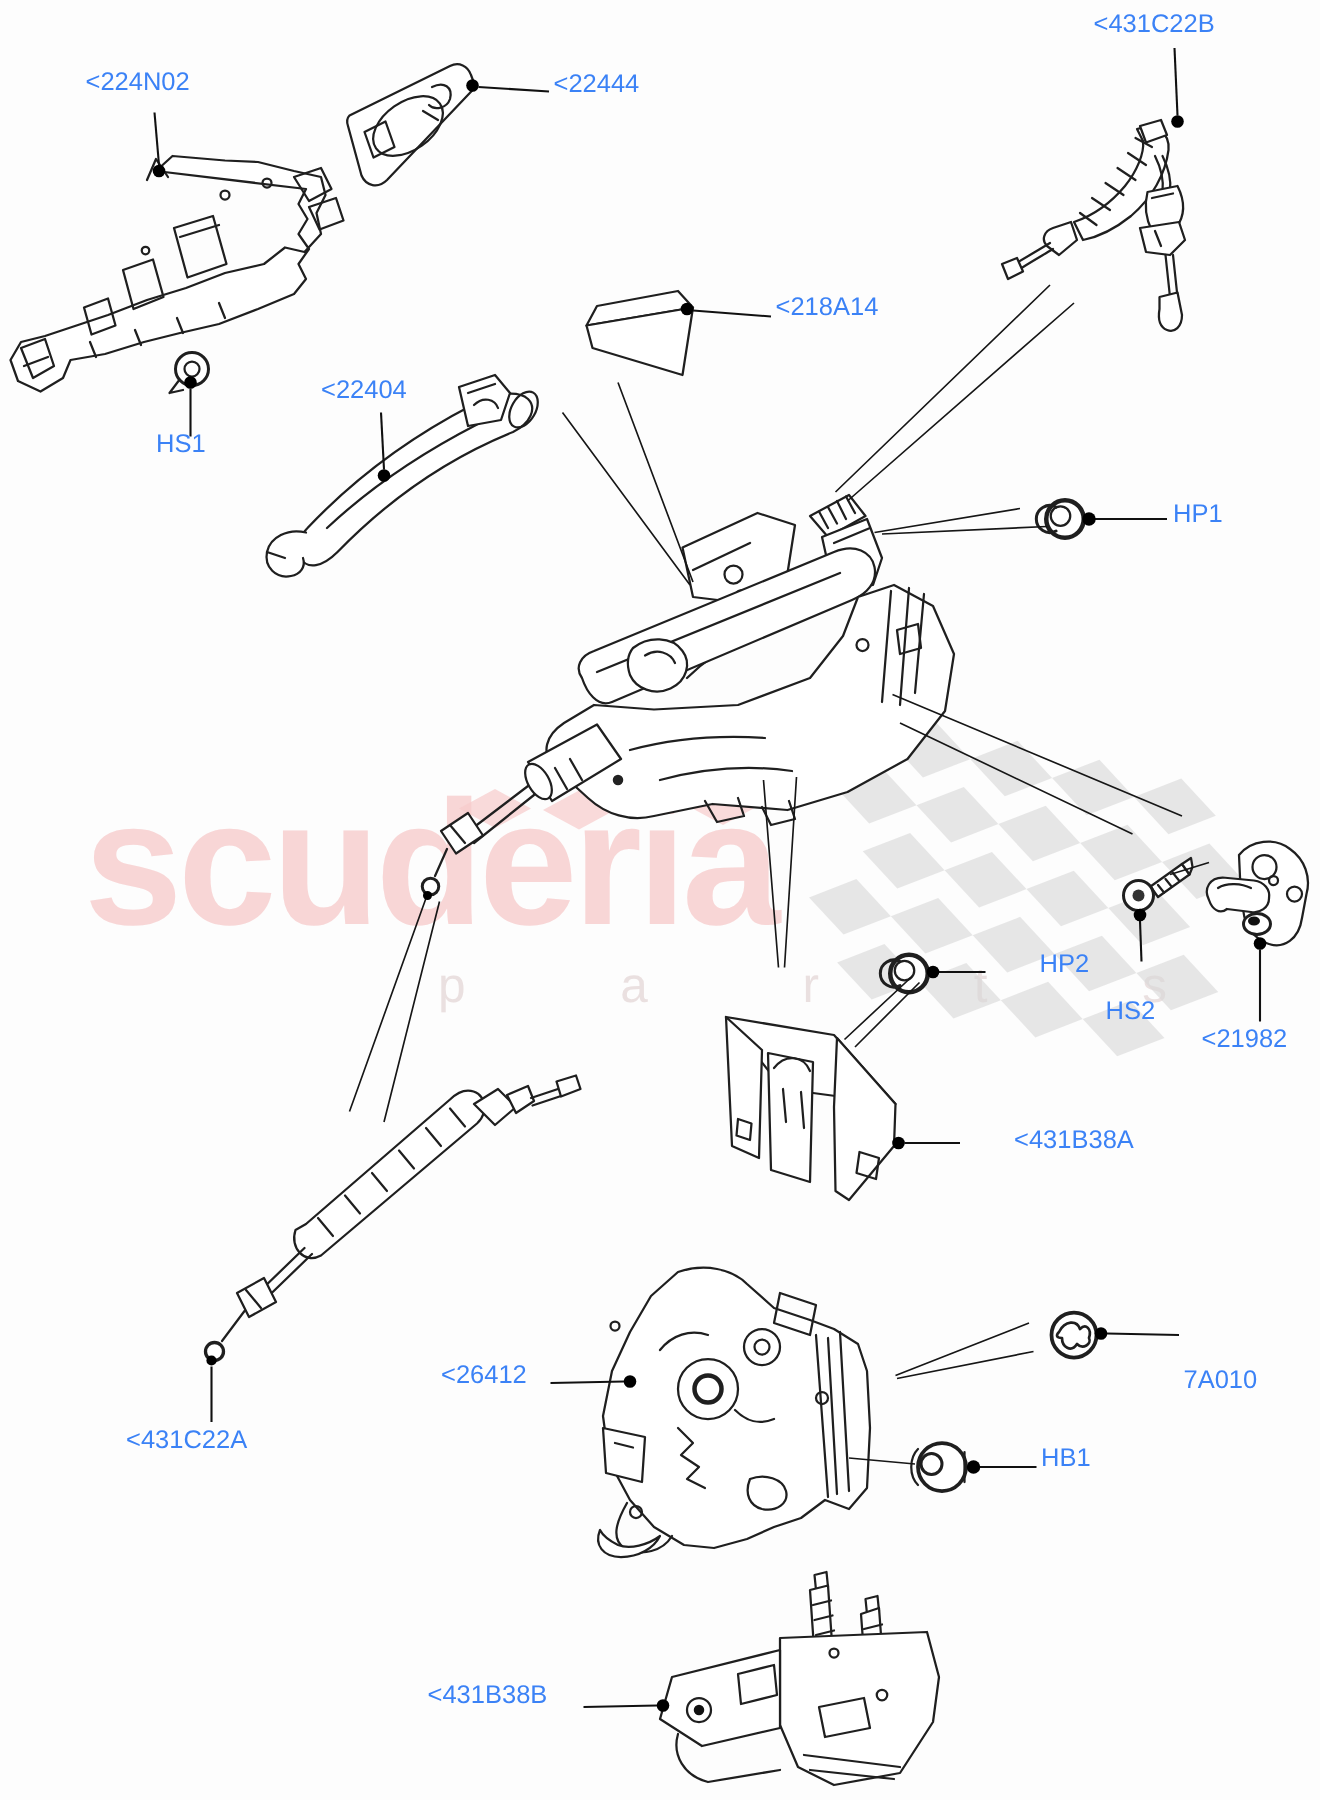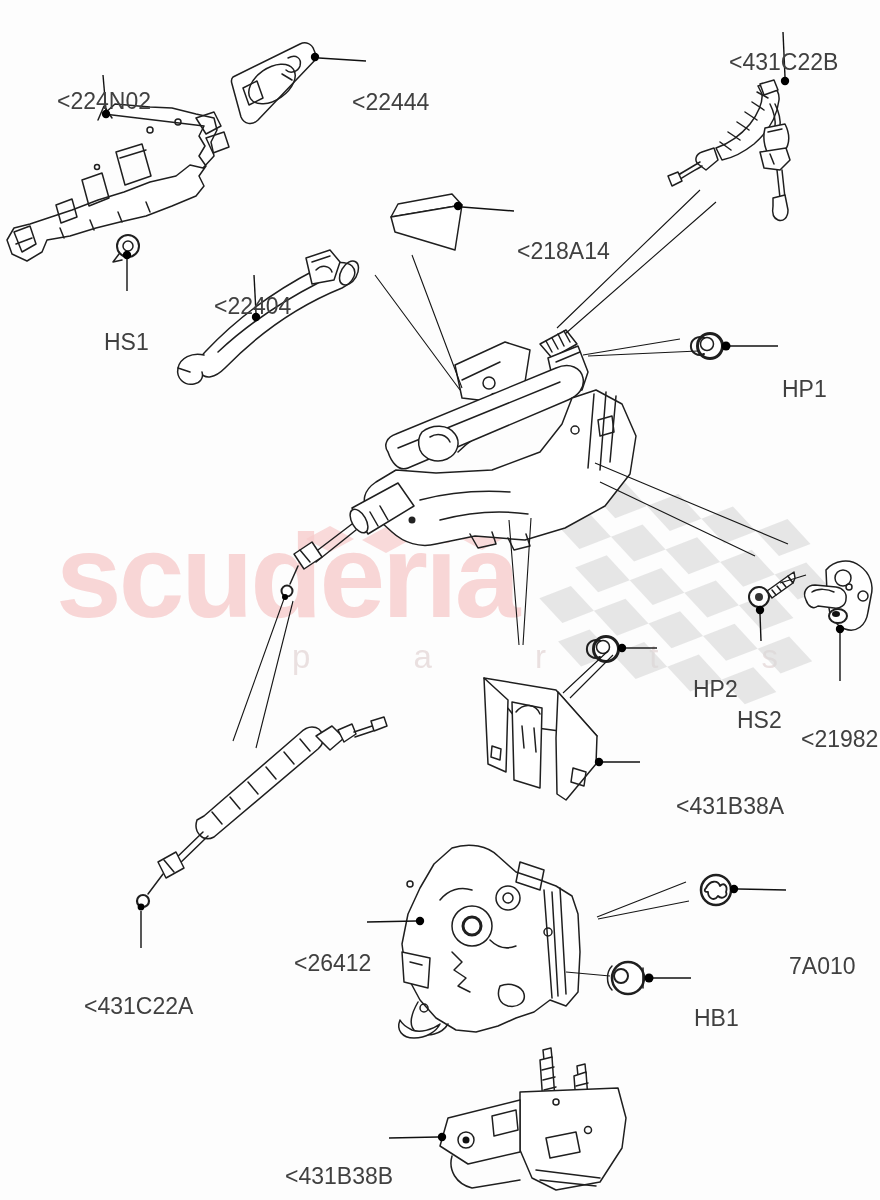--- a/index.html
+++ b/index.html
@@ -15,22 +15,22 @@
     color:#f8d6d6;z-index:0;user-select:none;text-align:right;
   }
   .wm-tag{
     position:absolute;top:638px;font-size:33px;color:#eae0e0;
     letter-spacing:47px;z-index:0;user-select:none;
   }
   #wm-tag-left{left:64px;}
   #wm-tag-right{left:292px;}
   svg#art{position:absolute;left:0;top:0;z-index:1;}
   .lbl{
-    position:absolute;z-index:2;color:#404040;font-size:23px;
-    white-space:nowrap;cursor:pointer;line-height:1.1;margin-top:43px;
+    position:absolute;z-index:2;color:#3b82f6;font-size:17px;
+    white-space:nowrap;cursor:pointer;line-height:1.1;
   }
 </style>
 </head>
 <body>
 
 <div id="canvas">
 
   <div class="wm-brand">scuderia</div>
   <div class="wm-tag" id="wm-tag-right">p a r t s</div>
 
@@ -320,21 +320,21 @@
       <circle cx="420" cy="921" r="4.2"></circle>
       <circle cx="734" cy="889" r="4.2"></circle>
       <circle cx="649" cy="978" r="4.5"></circle>
       <circle cx="141" cy="907" r="3.4"></circle>
       <circle cx="442" cy="1137" r="4.2"></circle>
       <circle cx="285" cy="597" r="3"></circle>
     </g>
   </svg>
 
   <div class="lbl" style="left:57px;top:46px">&lt;224N02</div>
-  <div class="lbl" style="left:352px;top:47px">&lt;22444</div>
+  <div class="lbl" style="left:369px;top:47px">&lt;22444</div>
   <div class="lbl" style="left:729px;top:7px">&lt;431C22B</div>
   <div class="lbl" style="left:517px;top:196px">&lt;218A14</div>
   <div class="lbl" style="left:214px;top:251px">&lt;22404</div>
   <div class="lbl" style="left:104px;top:287px">HS1</div>
   <div class="lbl" style="left:782px;top:334px">HP1</div>
   <div class="lbl" style="left:693px;top:634px">HP2</div>
   <div class="lbl" style="left:737px;top:665px">HS2</div>
   <div class="lbl" style="left:801px;top:684px">&lt;21982</div>
   <div class="lbl" style="left:676px;top:751px">&lt;431B38A</div>
   <div class="lbl" style="left:294px;top:908px">&lt;26412</div>

